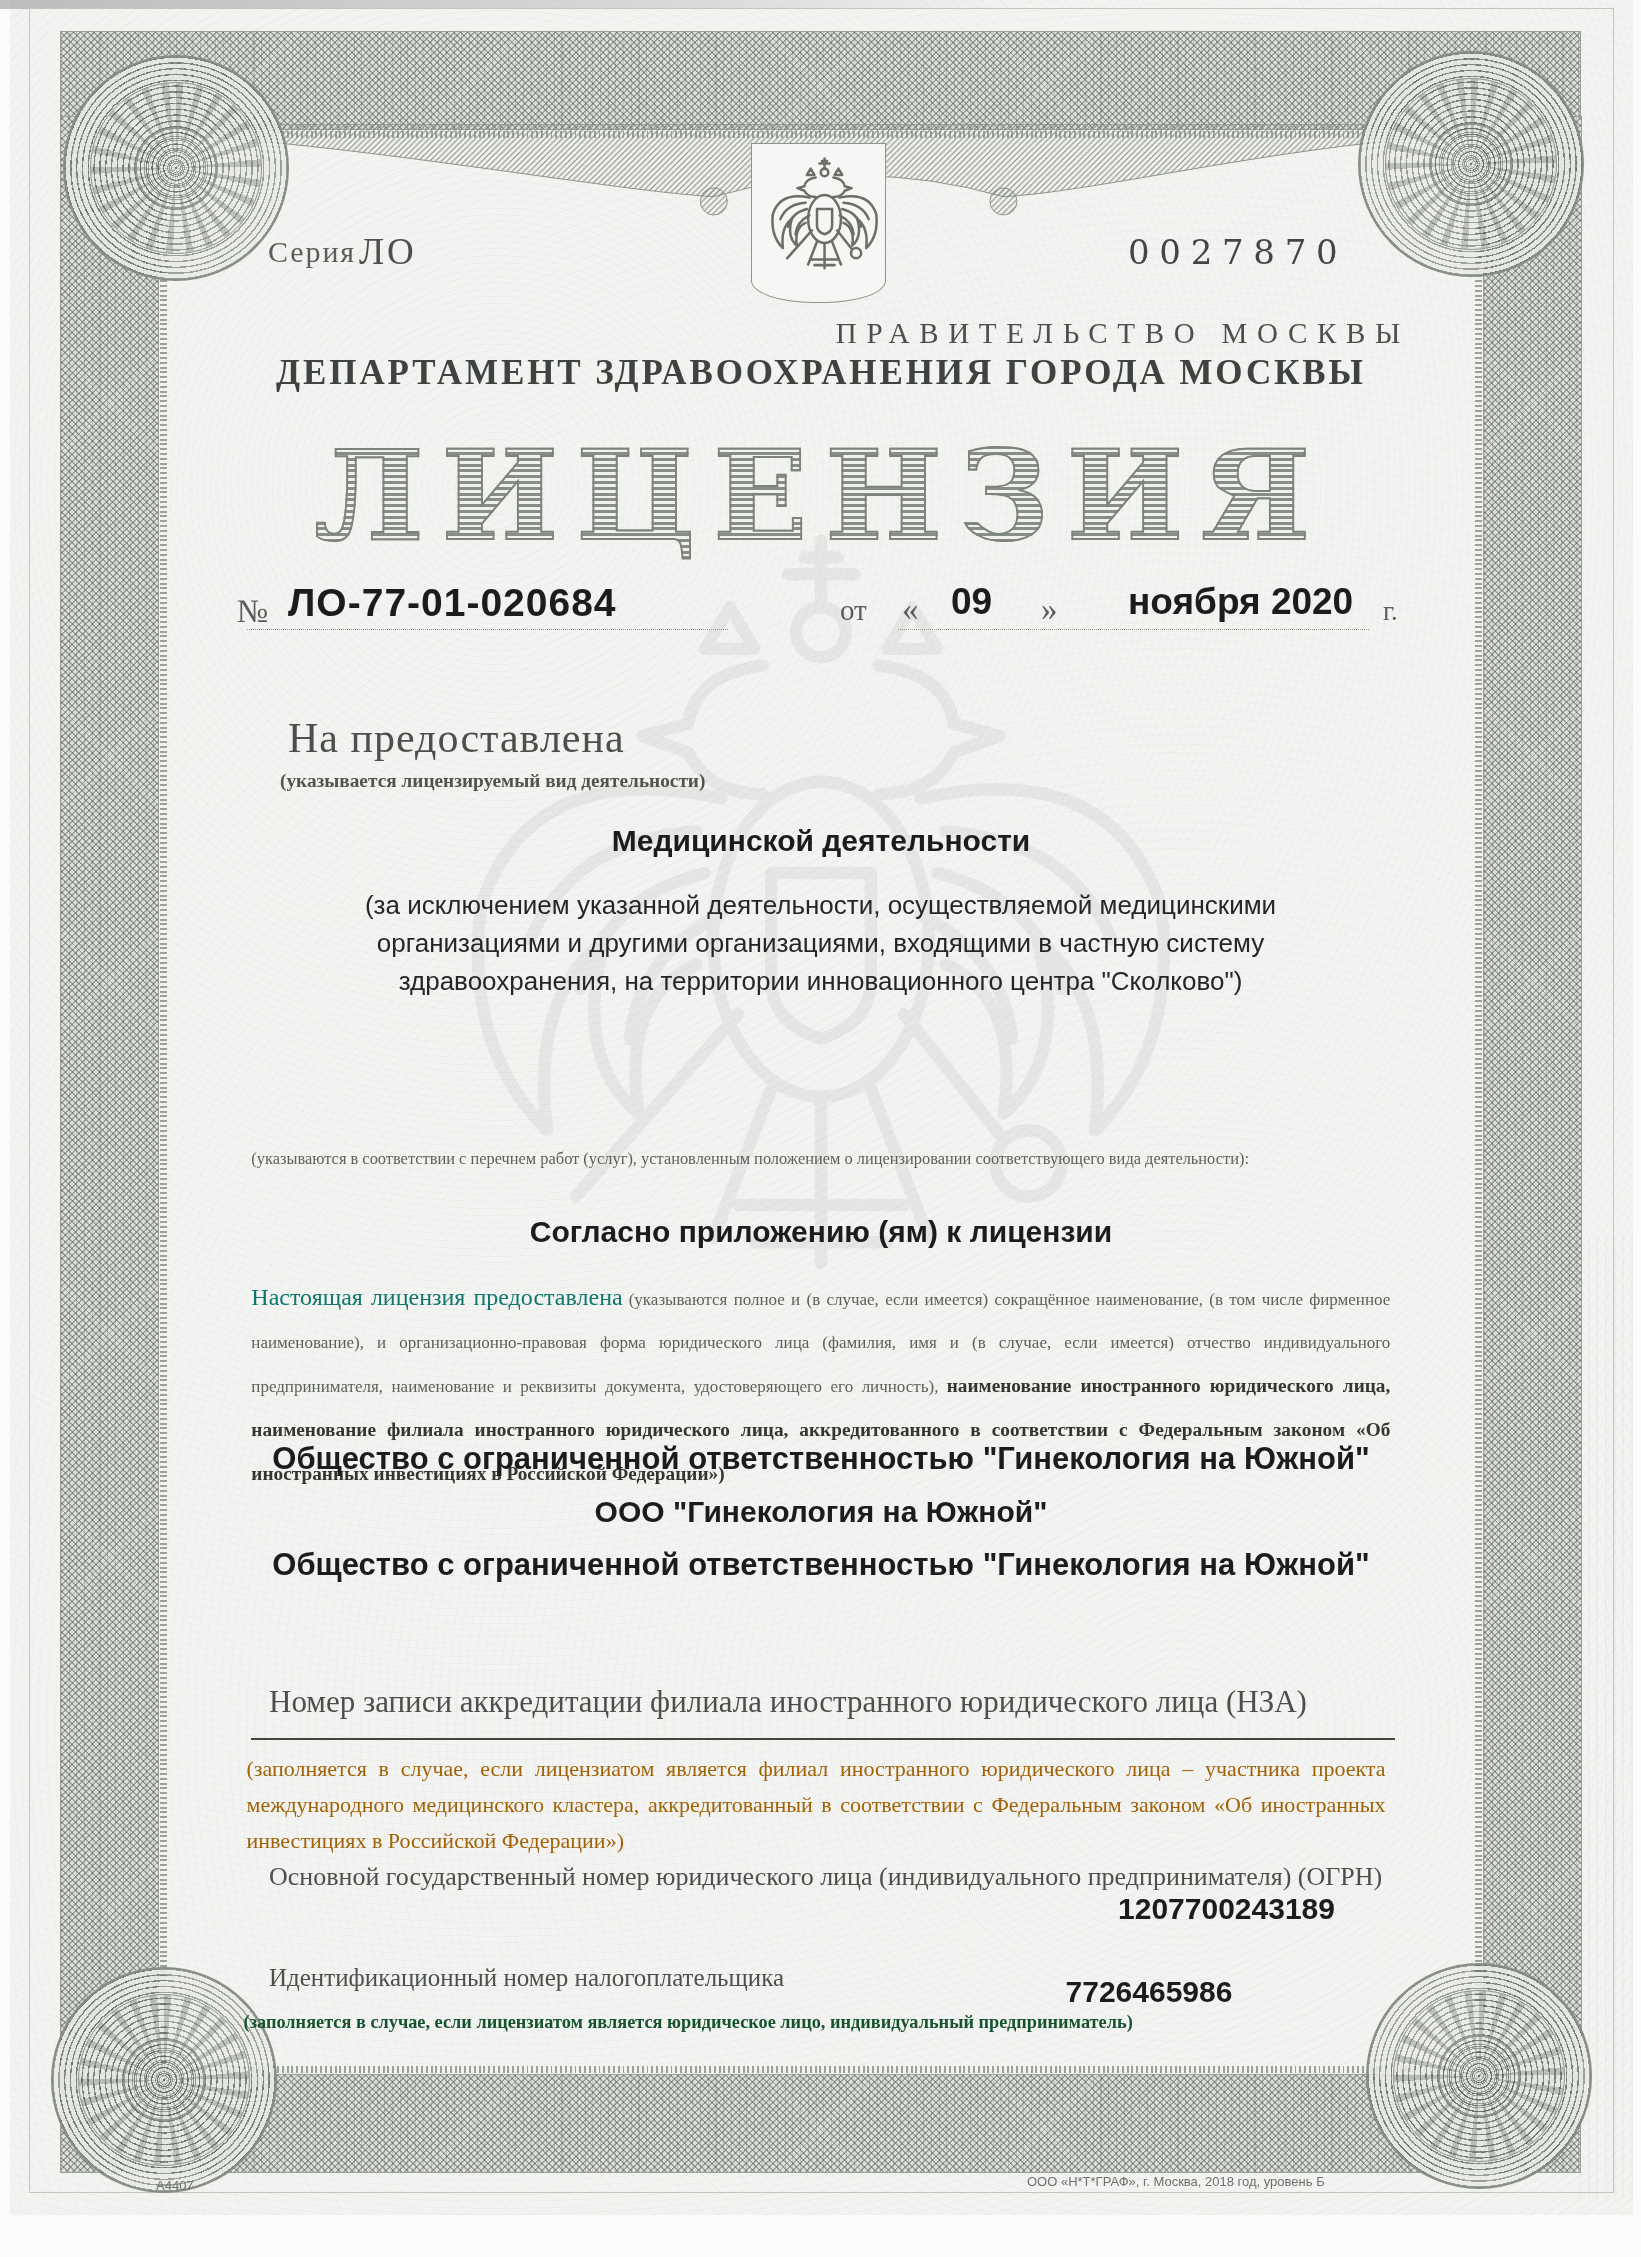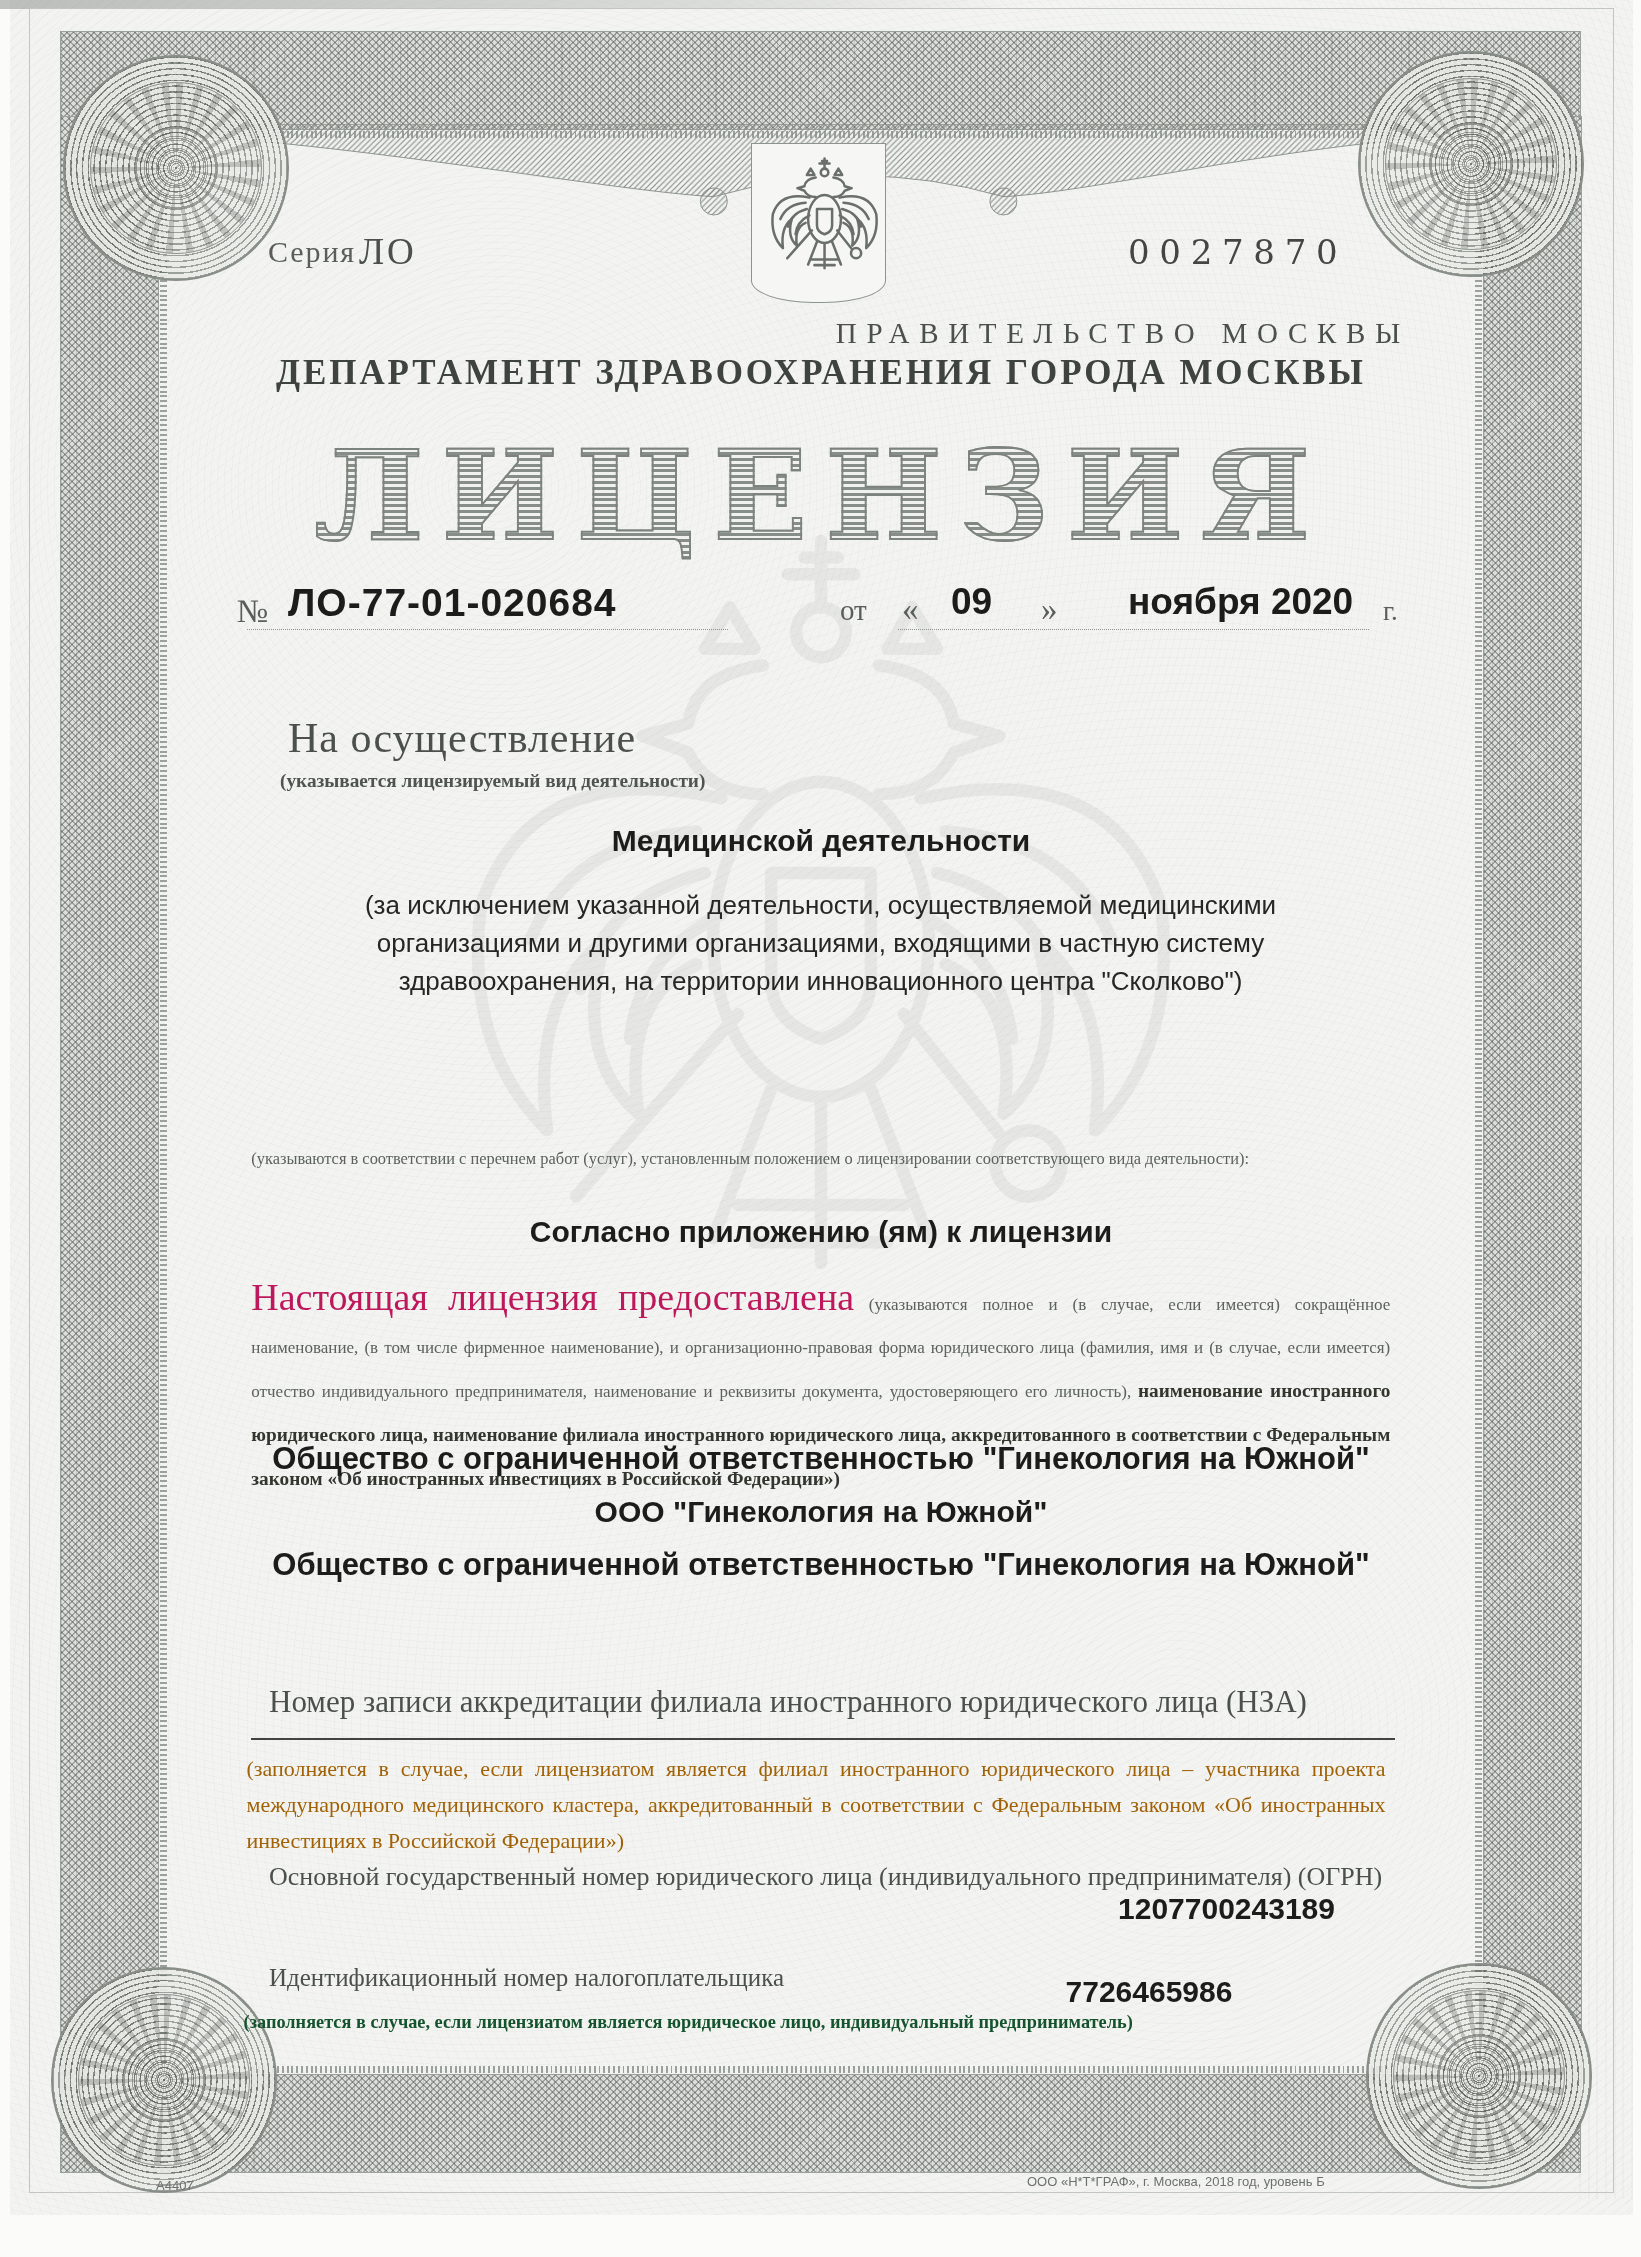--- a/index.html
+++ b/index.html
@@ -53,21 +53,21 @@
 
   .doc-title{font-family:"DejaVu Serif",serif;font-weight:bold;font-size:124px;letter-spacing:17.4px;
     text-align:center;
     background:repeating-linear-gradient(180deg,#878d87 0 2.9px,#f1f2ef 2.9px 5.8px);
     -webkit-background-clip:text;background-clip:text;color:transparent;
     -webkit-text-stroke:1.9px #7c827c;}
 
   .dotline{position:absolute;border-bottom:1.9px dotted #8f948f;height:0;}
   .rule{position:absolute;border-bottom:2.9px solid #42453f;height:0;}
 
-  .lead-serif{font-size:38px;color:#be185d;}
+  .lead-serif{font-size:24px;color:#0f766e;}
   .small-note{font-size:17px;color:#5c615c;}
   .center{text-align:center;}
   .just{text-align:justify;}
 
   .arms-box{position:absolute;left:751px;top:143px;width:133px;height:158px;background:#f6f7f4;
     border:1.9px solid #8d938d;border-radius:0 0 46% 46% / 0 0 14% 14%;}
   .arms-box svg{width:100%;height:100%;}
 
   .watermark{position:absolute;left:406px;top:502px;width:830px;height:966px;opacity:.055;}
   .watermark svg{width:100%;height:100%;}
@@ -155,21 +155,21 @@
       <div class="dotline" style="left:14.5px;top:50px;width:481px;"></div>
       <span class="abs" style="left:608px;top:15.4px;font-size:29px;color:#5a5e5a;">от</span>
       <span class="abs" style="left:670px;top:11.6px;font-size:33px;color:#5a5e5a;">«</span>
       <span class="abs sansb" style="left:719px;top:1.9px;font-size:37px;">09</span>
       <span class="abs" style="left:809px;top:11.6px;font-size:33px;color:#5a5e5a;">»</span>
       <span class="abs sansb" style="left:896px;top:1.9px;font-size:37px;">ноября 2020</span>
       <div class="dotline" style="left:666px;top:50px;width:471px;"></div>
       <span class="abs" style="left:1151px;top:17.4px;font-size:27px;color:#5a5e5a;">г.</span>
     </div>
 
-    <div class="abs engraved" style="left:56px;top:714px;font-size:42px;letter-spacing:1px;">На осуществление</div>
+    <div class="abs engraved" style="left:56px;top:714px;font-size:42px;letter-spacing:1px;">На предоставлена</div>
     <div class="abs" style="left:48px;top:770px;font-size:19.3px;font-weight:bold;color:#4f544f;">(указывается лицензируемый вид деятельности)</div>
 
     <div class="abs sansb center" style="left:0;top:824px;width:1178px;font-size:30px;">Медицинской деятельности</div>
 
     <div class="abs center" style="left:43px;top:886px;width:1091px;font-size:26px;line-height:38px;
          font-family:'Liberation Sans',sans-serif;color:#262626;">(за исключением указанной деятельности, осуществляемой медицинскими организациями и другими организациями, входящими в частную систему здравоохранения, на территории инновационного центра "Сколково")</div>
 
     <div class="abs" style="left:19.3px;top:1149px;width:1139px;font-size:16.4px;color:#5c615c;">(указываются в соответствии с перечнем работ (услуг), установленным положением о лицензировании соответствующего вида деятельности):</div>
 
     <div class="abs sansb center" style="left:0;top:1215px;width:1178px;font-size:30px;">Согласно приложению (ям) к лицензии</div>

